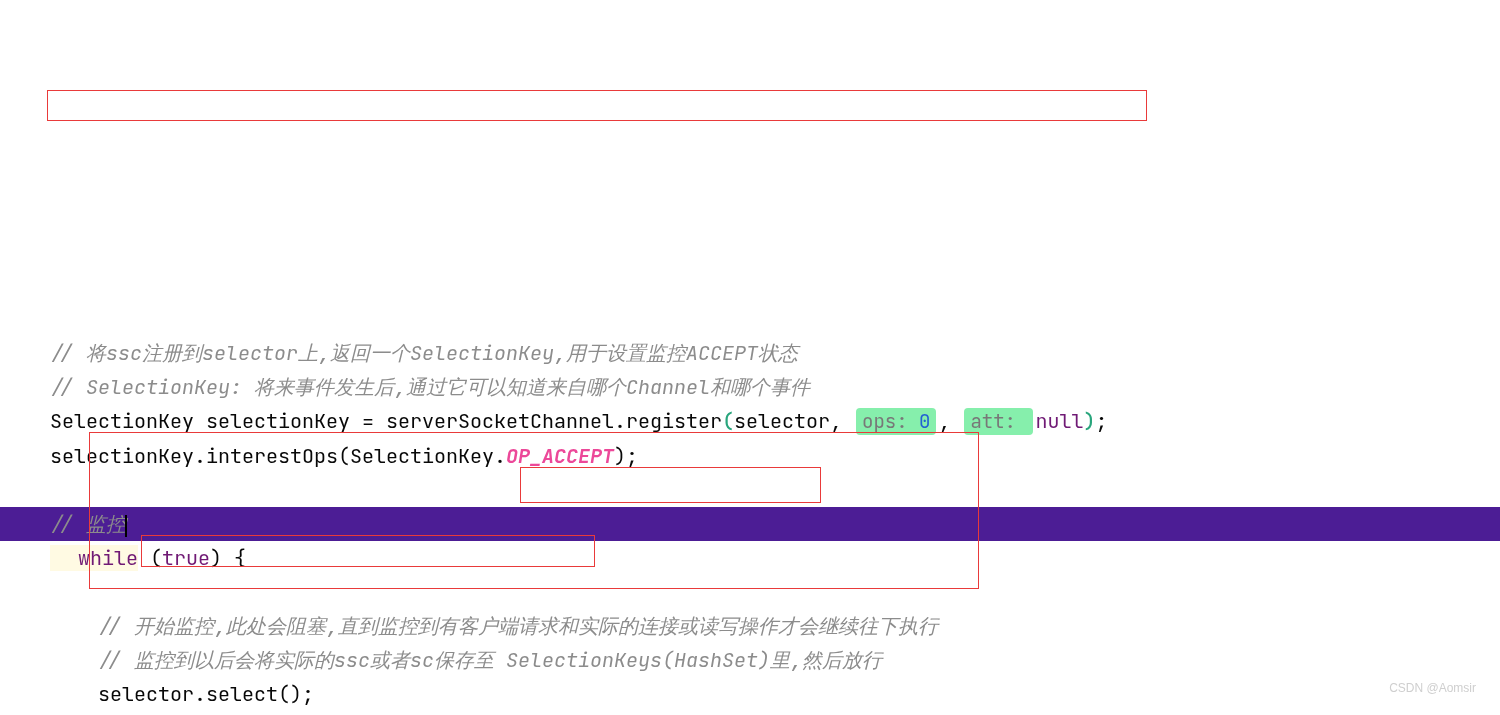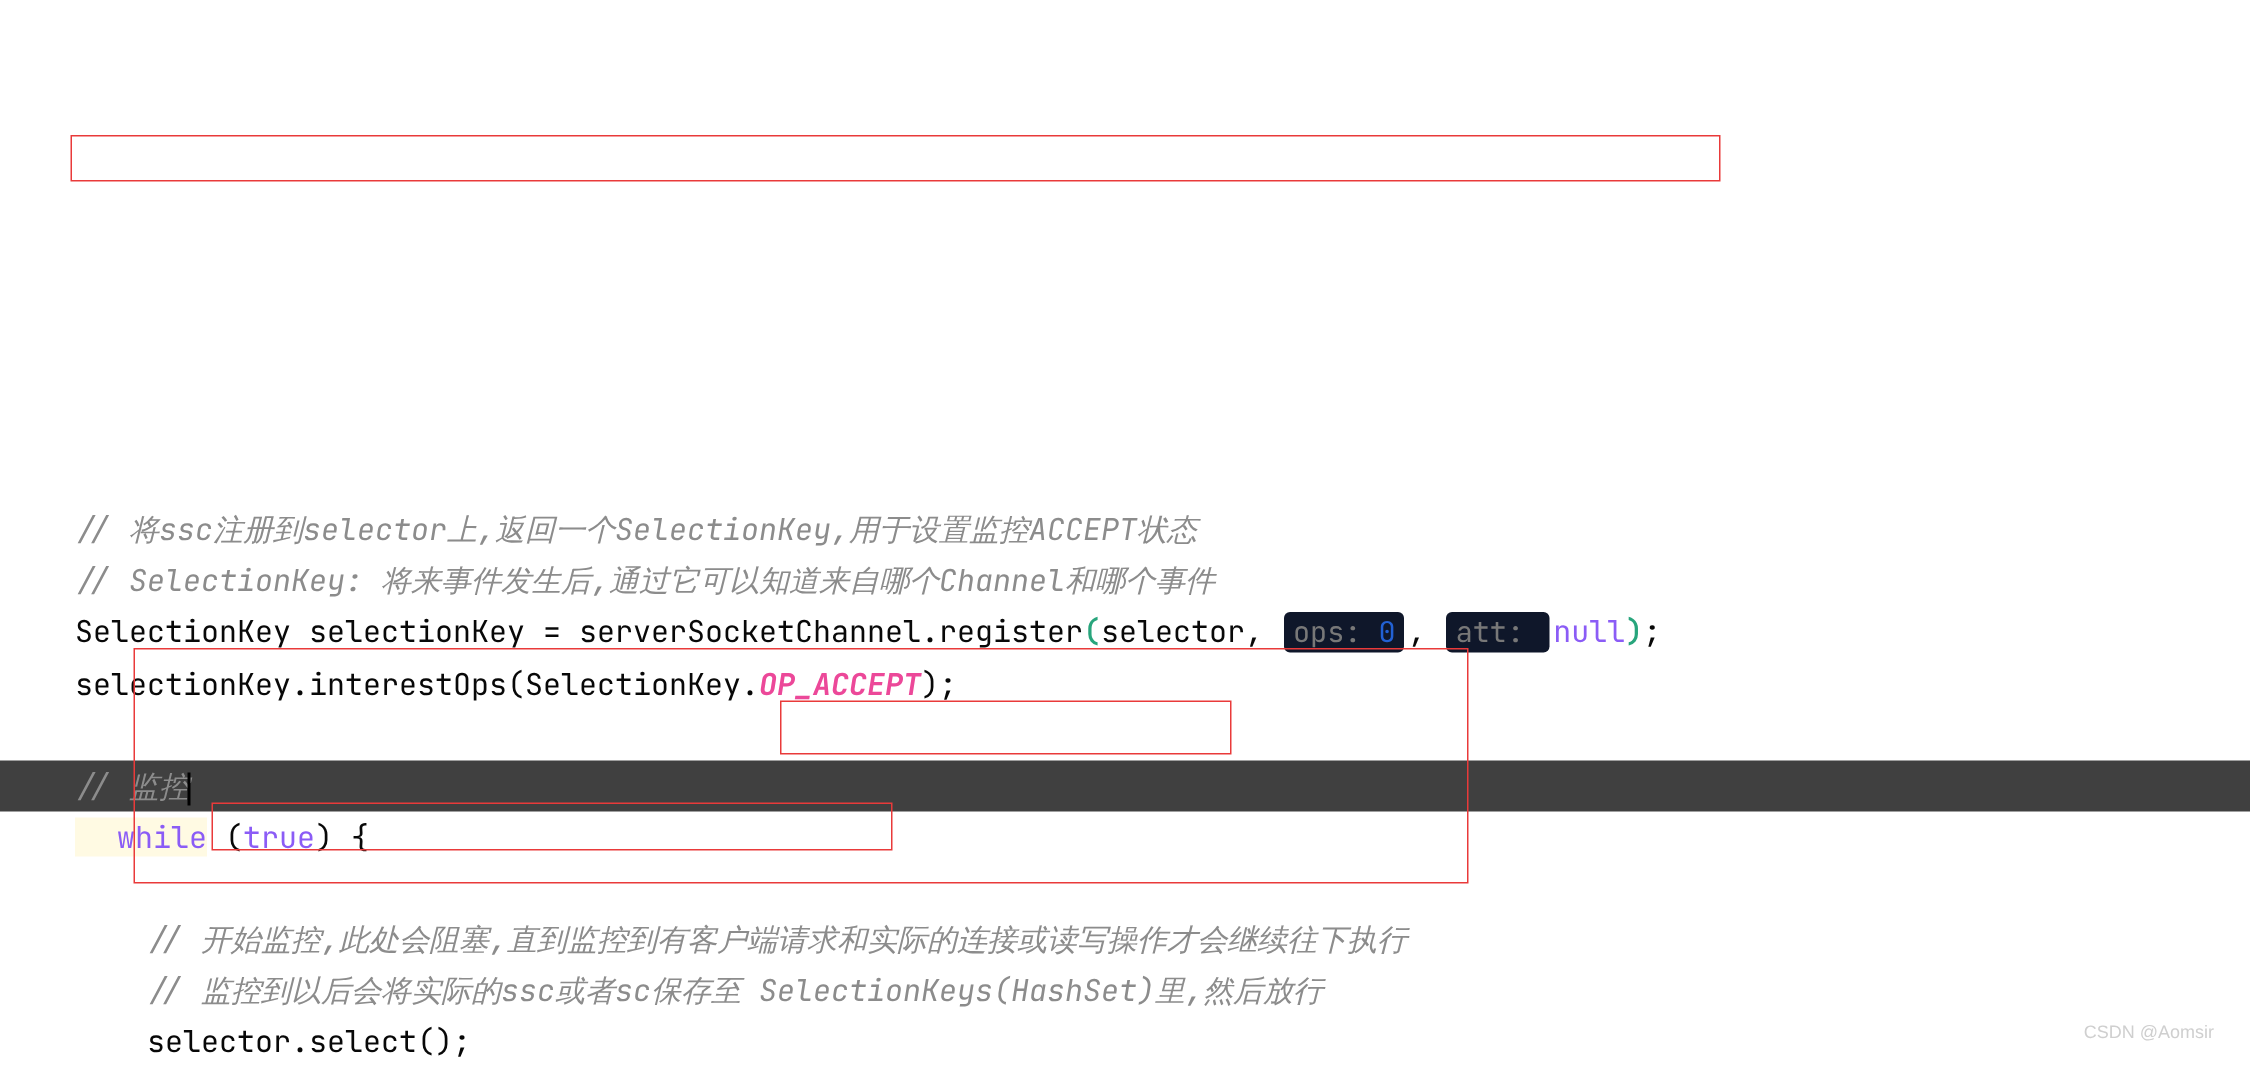--- a/index.html
+++ b/index.html
@@ -7,36 +7,36 @@
       font-family: "JetBrains Mono", "Fira Code", Consolas, Monaco, monospace;
       font-size: 20px;
       line-height: 34px;
       background: #ffffff;
       color: #080808;
       padding: 30px 50px;
       white-space: pre;
       position: relative;
     }
     .comment { color: #8c8c8c; font-style: italic; }
-    .keyword { color: #8b5cf6; }
+    .keyword { color: #701a75; }
     .paren { color: #080808; }
     .paren-highlight { color: #28a57c; font-weight: 500; }
     .const-field { color: #ec4899; font-style: italic; font-weight: bold; }
     .hint {
-      background: #0f172a;
+      background: #86efac;
       color: #787878;
       border-radius: 4px;
       padding: 1px 6px;
       font-style: normal;
       font-size: 19px;
       margin: 0 2px;
     }
     .hint-val { color: #2261d4; }
     .line { display: block; min-height: 34px; }
-    .line-highlight { background: #404040; display: block; margin: 0 -50px; padding: 0 50px; }
+    .line-highlight { background: #4c1d95; display: block; margin: 0 -50px; padding: 0 50px; }
     .line-while { background: #fffae3; display: inline; padding-left: 28px; }
     .cursor { border-left: 2px solid #000; display: inline-block; height: 22px; vertical-align: middle; margin-left: -1px; }
     .watermark { position: fixed; bottom: 10px; right: 24px; font-size: 12px; color: #cfcfcf; font-family: sans-serif; font-style: normal; white-space: normal; }
 
     
     .abs-box { position: absolute; border: 1.5px solid #e93a3a; pointer-events: none; }
     #box-register { top: 90px; left: 47px; width: 1100px; height: 31px; }
     #box-group { top: 432px; left: 89px; width: 890px; height: 157px; }
     #box-selectedKeys { top: 467px; left: 520px; width: 301px; height: 36px; }
     #box-key { top: 535px; left: 141px; width: 454px; height: 32px; }

